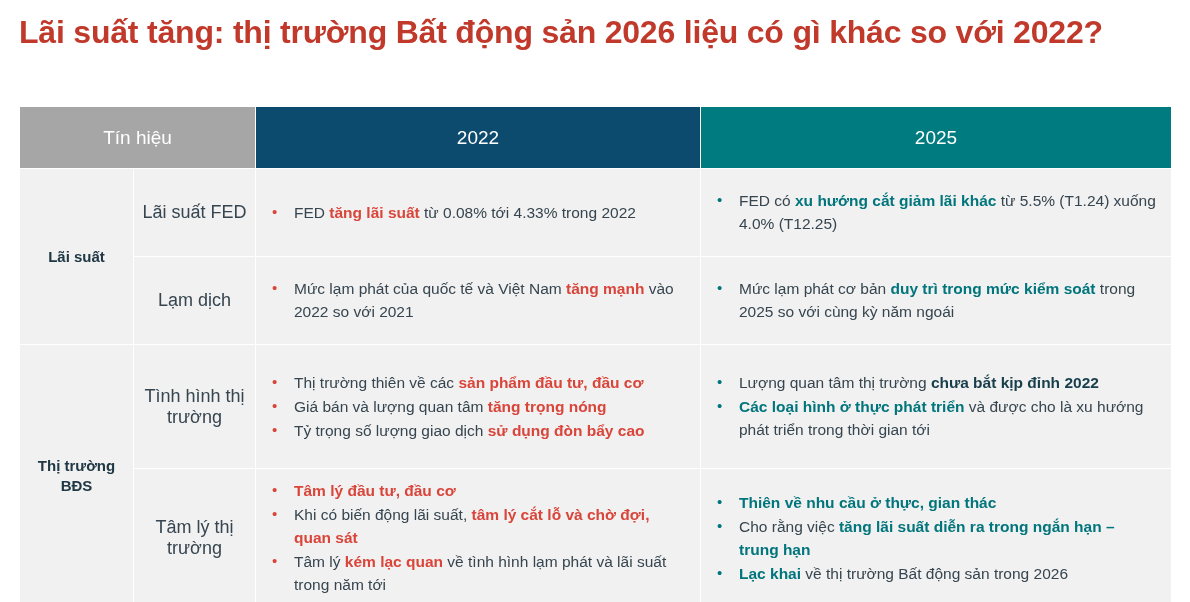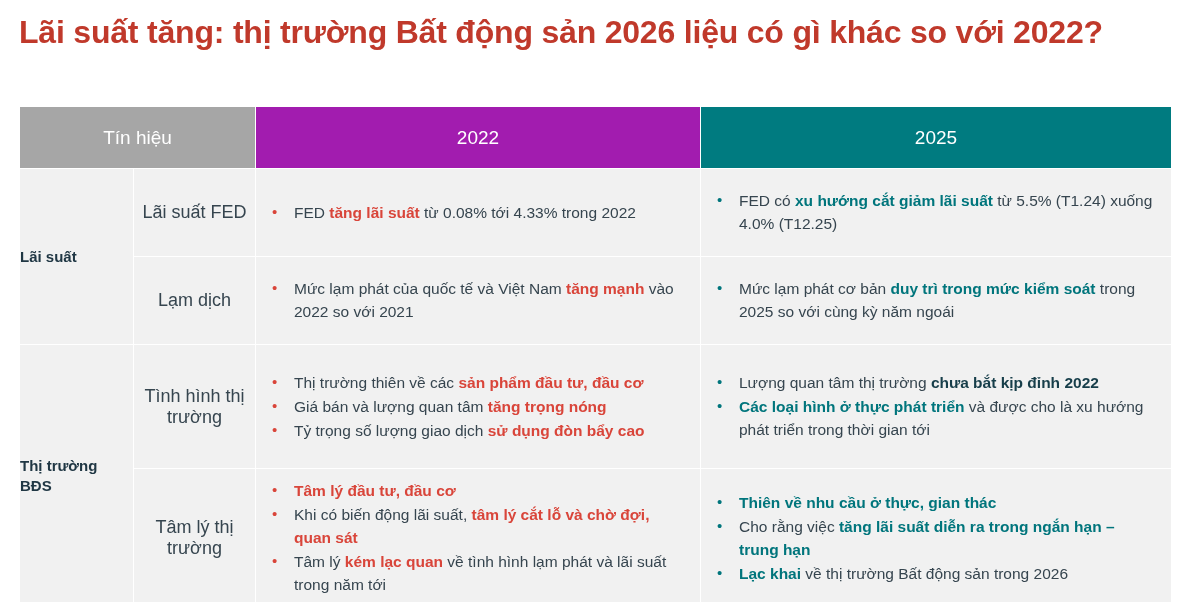--- a/index.html
+++ b/index.html
@@ -52,32 +52,32 @@
 
   
   thead th {
     height: 61px;
     font-size: 19px;
     font-weight: normal;
     color: #ffffff;
     text-align: center;
   }
   th.h-signal { background: #a6a6a6; }
-  th.h-2022   { background: #a21caf; }
+  th.h-2022   { background: #0c4a6e; }
   th.h-2025   { background: #007b80; margin-left: 42px; }
 
   
   tbody td {
     background: #f1f1f1;
     color: #2b3a42;
   }
 
   td.group-label {
     width: 114px;
-    text-align: left;
+    text-align: center;
     font-size: 15px;
     font-weight: bold;
     color: #203744;
     line-height: 20px;
   }
 
   td.signal-label {
     width: 122px;
     text-align: center;
     font-size: 18px;
@@ -195,21 +195,21 @@
         <tr style="height: 88px;">
           <td class="group-label" rowspan="2">Lãi suất</td>
           <td class="signal-label">Lãi suất FED</td>
           <td class="content col2022">
             <ul class="bullets">
               <li class="accent-red">FED <b class="hl-red">tăng lãi suất</b> từ 0.08% tới 4.33% trong 2022</li>
             </ul>
           </td>
           <td class="content col2025">
             <ul class="bullets">
-              <li class="accent-teal">FED có <b class="hl-teal">xu hướng cắt giảm lãi suất</b> từ 5.5% (T1.24) xuống 4.0% (T12.25)</li>
+              <li class="accent-teal">FED có <b class="hl-teal">xu hướng cắt giảm lãi khác</b> từ 5.5% (T1.24) xuống 4.0% (T12.25)</li>
             </ul>
           </td>
         </tr>
         <tr style="height: 88px;">
           <td class="signal-label">Lạm dịch</td>
           <td class="content col2022">
             <ul class="bullets">
               <li class="accent-red">Mức lạm phát của quốc tế và Việt Nam <b class="hl-red">tăng mạnh</b> vào 2022 so với 2021</li>
             </ul>
           </td>

